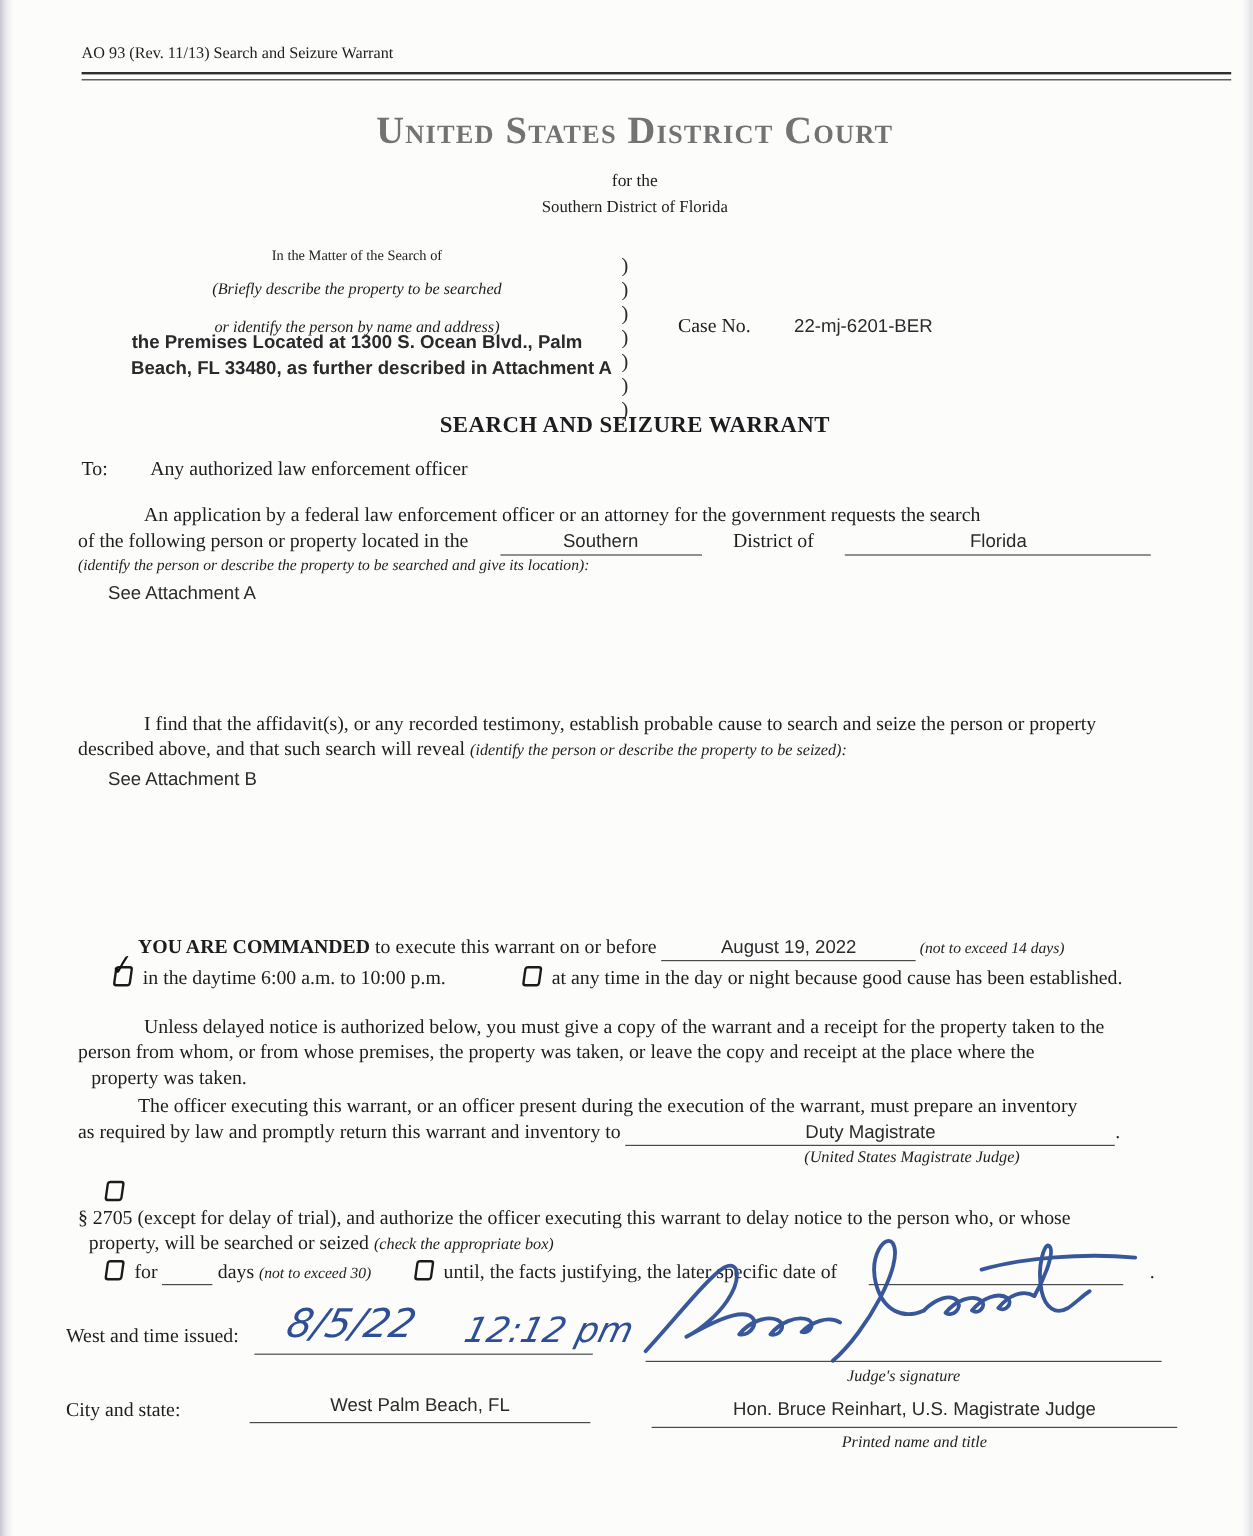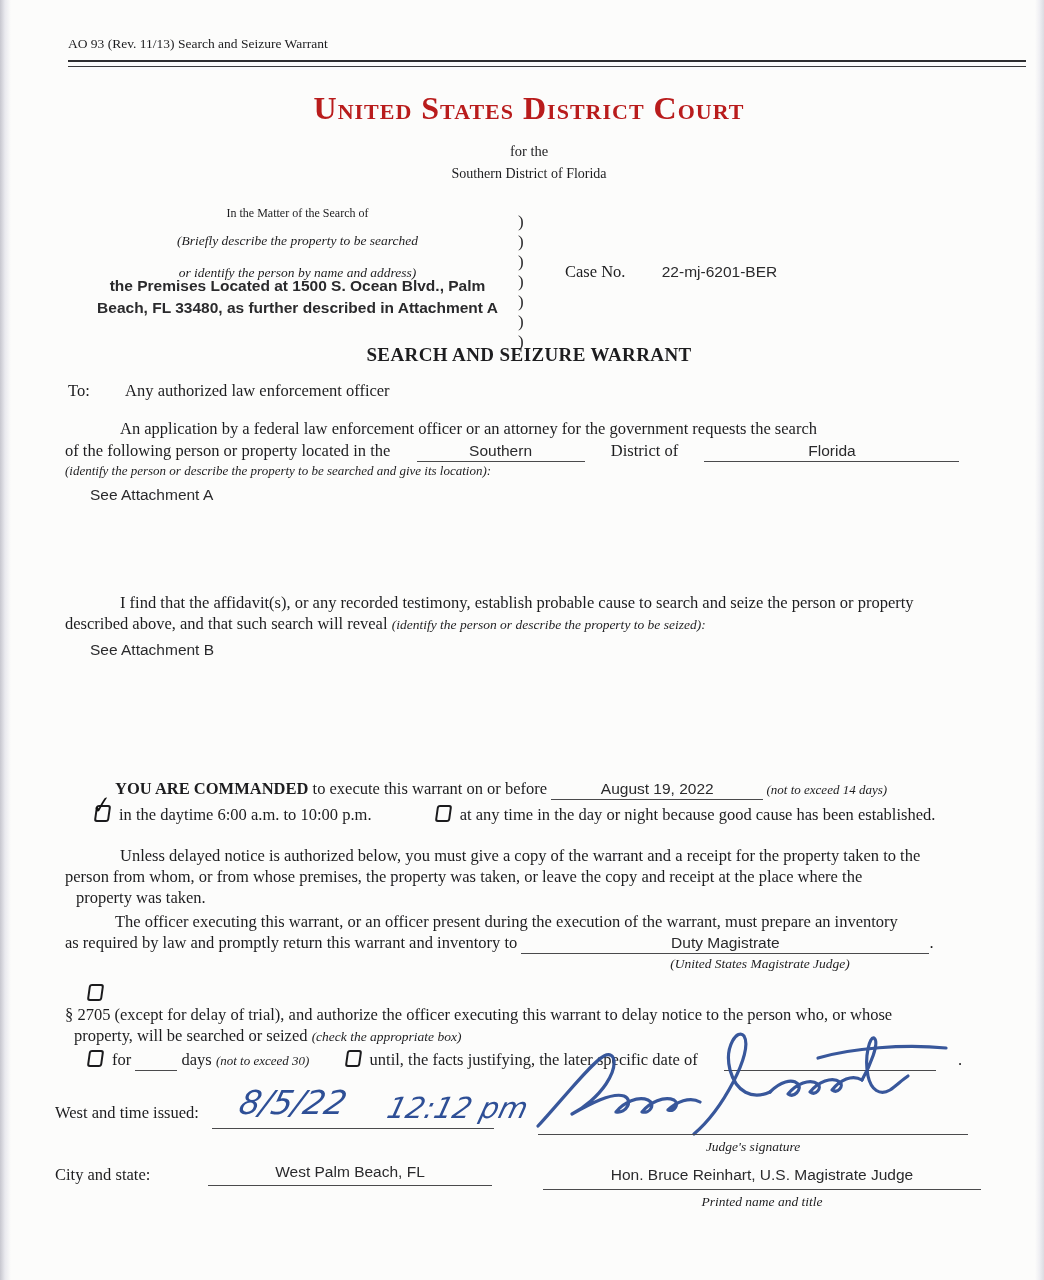--- a/index.html
+++ b/index.html
@@ -15,21 +15,21 @@
     background:linear-gradient(to left,#dcdce2,#efeff3 50%,#fcfcfb);}
   .abs{position:absolute;white-space:nowrap;}
   .ctr{left:30px;right:16px;text-align:center;white-space:normal;}
   .it{font-style:italic;}
   .b{font-weight:700;}
   .sz13{font-size:13px;}
   .sz135{font-size:13.5px;}
   .sz16{font-size:16.5px;line-height:21px;}
   .typed{font-family:"Liberation Sans",sans-serif;font-size:15.5px;color:#2a2a2c;}
   .typed-b{font-weight:600;}
-  .court-title{font-size:32px;font-variant:small-caps;font-weight:600;letter-spacing:1px;color:#b91c1c;}
+  .court-title{font-size:32px;font-variant:small-caps;font-weight:600;letter-spacing:1px;color:#737373;}
   .warrant-title{font-size:19px;font-weight:700;letter-spacing:.4px;}
   .rule{position:absolute;left:68px;right:18px;top:60px;height:4px;
     border-top:2px solid #2f2f31;border-bottom:1px solid #3a3a3c;}
   .blank{display:inline-block;border-bottom:1.3px solid #4a4a4c;text-align:center;}
   .w42{width:42px;} .w168{width:168px;} .w210{width:212px;} .w212{width:212px;}
   .w255{width:255px;} .w408{width:408px;}
   .uline{position:absolute;border-bottom:1.4px solid #4a4a4c;height:1px;}
   .paren{position:absolute;left:518px;font-size:17px;color:#2a2a2c;}
   .cb{display:inline-block;position:relative;width:11px;height:13px;border:2px solid #1b1b1d;
       border-radius:3px;transform:skewX(-8deg);vertical-align:-2px;margin-right:9px;}
@@ -51,22 +51,22 @@
 <div class="abs sz135" style="left:68px;top:36px;">AO 93  (Rev. 11/13) Search and Seizure Warrant</div>
 <div class="rule"></div>
 
 <div class="abs ctr court-title" style="top:90px;">United States District Court</div>
 <div class="abs ctr" style="top:143px;font-size:14.5px;">for the</div>
 <div class="abs ctr" style="top:166px;font-size:14px;">Southern District of Florida</div>
 
 <div class="abs" style="left:85px;top:206px;width:425px;text-align:center;font-size:12px;">In the Matter of the Search of</div>
 <div class="abs it sz135" style="left:85px;top:233px;width:425px;text-align:center;">(Briefly describe the property to be searched</div>
 <div class="abs it sz135" style="left:85px;top:265px;width:425px;text-align:center;">or identify the person by name and address)</div>
-<div class="abs typed typed-b" style="left:85px;top:277px;width:425px;text-align:center;">the Premises Located at 1500 S. Ocean Blvd., Palm</div>
-<div class="abs typed typed-b" style="left:85px;top:299px;width:425px;text-align:center;">Beach, FL 33480, as further described in Attachment A</div>
+<div class="abs typed typed-b" style="left:85px;top:277px;width:425px;text-align:center;">the Premises Located at 1300 S. Ocean Blvd., Palm</div>
+<div class="abs typed typed-b" style="left:85px;top:299px;width:425px;text-align:right;">Beach, FL 33480, as further described in Attachment A</div>
 
 <span class="paren" style="top:212px;">)</span>
 <span class="paren" style="top:232px;">)</span>
 <span class="paren" style="top:252px;">)</span>
 <span class="paren" style="top:272px;">)</span>
 <span class="paren" style="top:292px;">)</span>
 <span class="paren" style="top:312px;">)</span>
 <span class="paren" style="top:332px;">)</span>
 
 <div class="abs" style="left:565px;top:262px;font-size:16.5px;">

